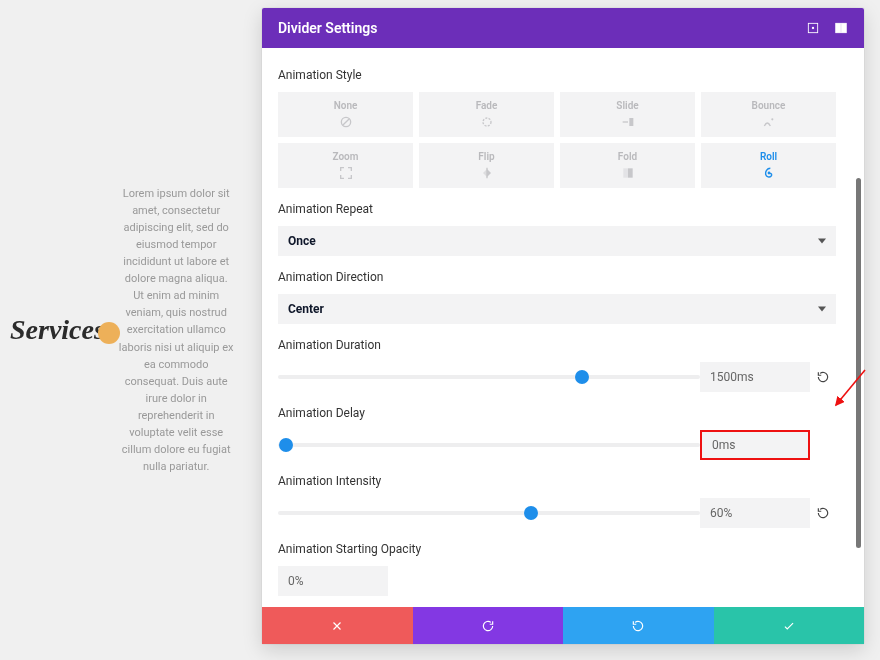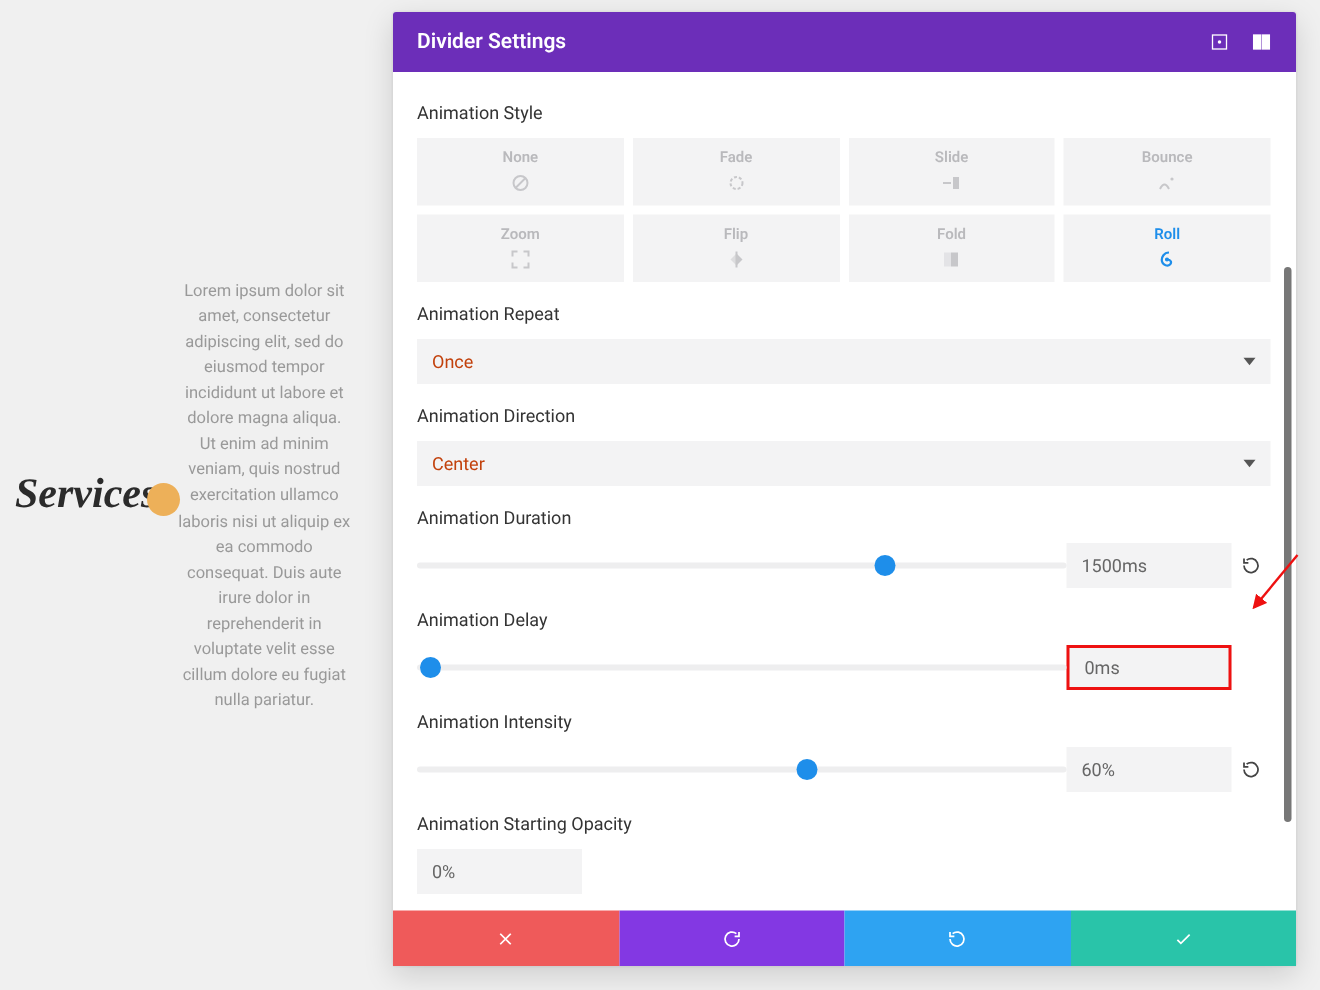--- a/index.html
+++ b/index.html
@@ -18,37 +18,37 @@
 
   .modal-header { background: #6c2eb9; color: #fff; height: 40px; display: flex; align-items: center; padding: 0 16px; border-radius: 2px 2px 0 0; }
   .modal-title { font-size: 14px; font-weight: 600; flex: 1; }
   .hdr-icon { width: 14px; height: 14px; margin-left: 14px; cursor: pointer; display:inline-flex; align-items:center; justify-content:center; }
   .hdr-icon svg { width: 14px; height: 14px; stroke: #fff; fill: none; }
 
   .modal-tabs { background: #8338e3; height: 35px; display: flex; align-items: stretch; }
   .tab { padding: 0 18px; display: flex; align-items: center; font-size: 12.5px; color: #fff; cursor: pointer; }
   .tab.active { background: #a45cff; font-weight: 600; }
 
-  .modal-body { flex: 1; overflow: hidden; position: relative; padding: 12px 17px 0 16px; font-size: 12px; color: #555; }
+  .modal-body { flex: 1; overflow: hidden; position: relative; padding: 12px 28px 0 16px; font-size: 12px; color: #555; }
   .scrollbar { position: absolute; right: 3px; top: 130px; width: 5px; height: 370px; background: #777; border-radius: 3px; }
 
   .section-title { font-size: 12px; color: #333; margin: 8px 0 10px 0; }
 
   
   .style-grid { display: grid; grid-template-columns: repeat(4, 1fr); gap: 6px; margin-bottom: 14px; }
   .style-cell { background: #f3f3f4; height: 45px; display: flex; flex-direction: column; align-items: center; justify-content: center; gap: 3px; cursor: pointer; }
   .style-cell .lbl { font-size: 10px; font-weight: 600; color: #b9b9bc; }
   .style-cell .ico { width: 16px; height: 16px; display:flex; align-items:center; justify-content:center; color:#c7c7ca; }
   .style-cell.selected .lbl { color: #1e8eea; }
   .style-cell.selected .ico { color: #1e8eea; }
   .style-cell svg { width: 16px; height: 16px; }
 
   
   .fake-select { position: relative; background: #f3f3f4; height: 30px; display:flex; align-items:center; padding: 0 10px; cursor: pointer; margin-bottom: 14px; }
-  .fake-select .sel-text { font-size: 12px; color: #c2410c; }
+  .fake-select .sel-text { font-size: 12px; color: #0f172a; font-weight: bold; }
   .fake-select .caret { position: absolute; right: 10px; top: 50%; transform: translateY(-50%); width: 0; height: 0; border-left: 4.5px solid transparent; border-right: 4.5px solid transparent; border-top: 5px solid #555; }
 
   
   .slider-row { display: flex; align-items: center; margin-bottom: 14px; }
   .slider-track { position: relative; flex: 1; height: 4px; background: #eeeeef; border-radius: 2px; }
   .slider-thumb { position: absolute; width: 14px; height: 14px; border-radius: 50%; background: #1e8eea; top: -5px; transform: translateX(-50%); cursor: pointer; }
   .slider-value { width: 110px; height: 30px; background: #f3f3f4; display:flex; align-items:center; padding: 0 10px; font-size: 12px; color: #666; }
   .slider-value.highlight { border: 2px solid #e11; }
   .reset-btn { width: 26px; height: 26px; display:flex; align-items:center; justify-content:center; cursor:pointer; }
   .reset-btn svg { width: 14px; height: 14px; stroke: #444; fill: none; }

